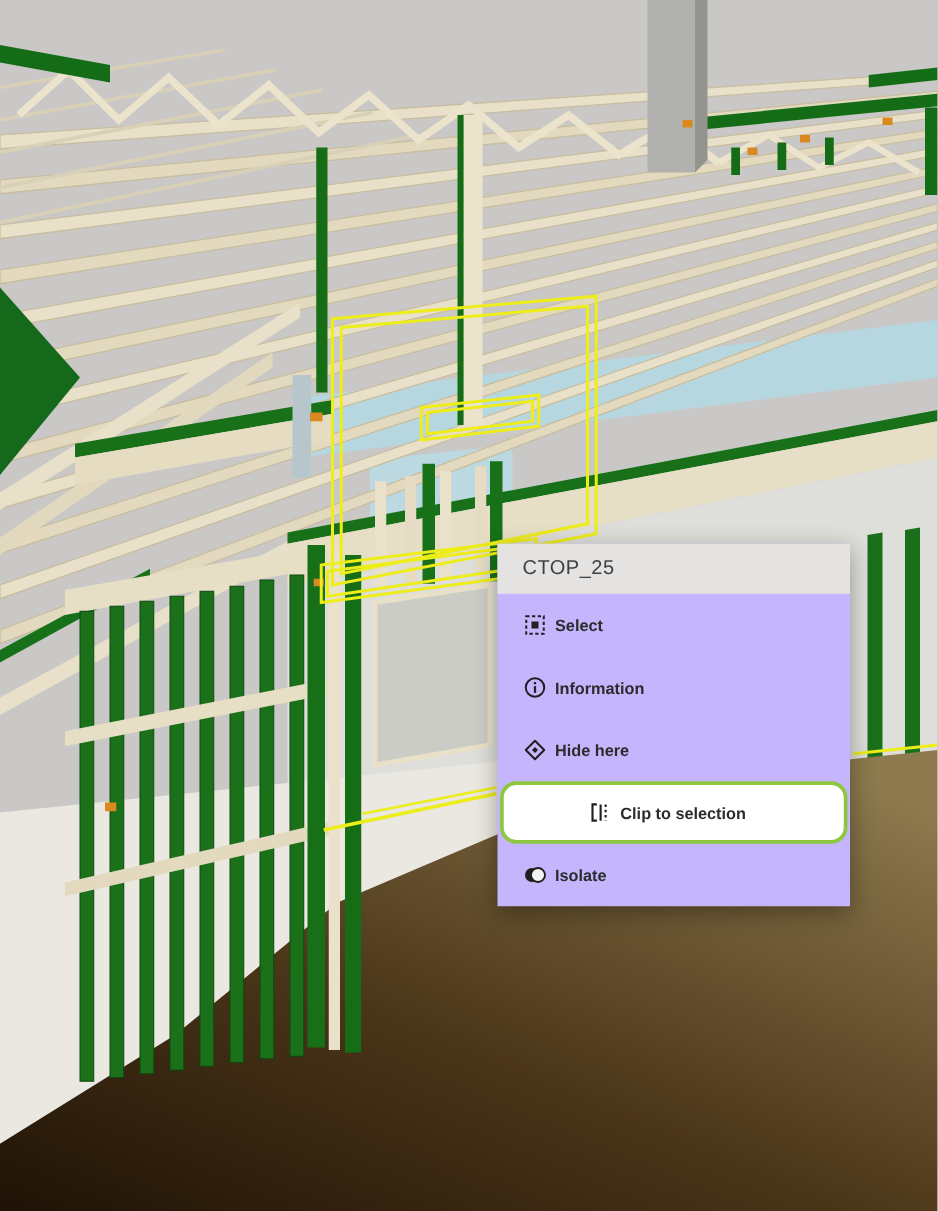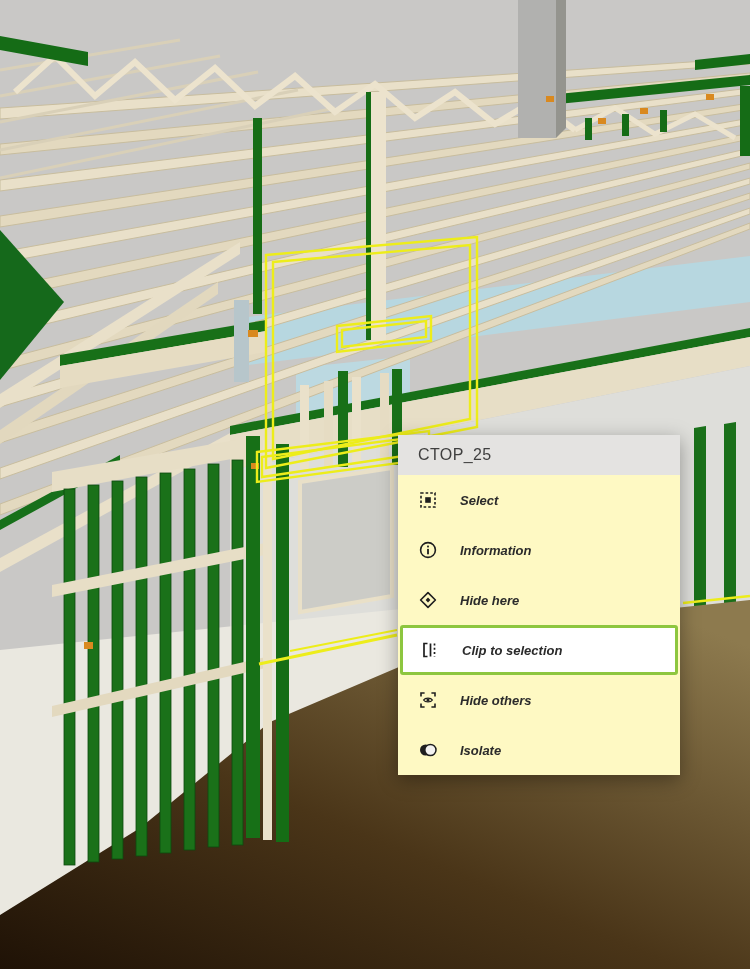--- a/index.html
+++ b/index.html
@@ -6,38 +6,38 @@
   body{
     width:750px;height:969px;position:relative;overflow:hidden;
     font-family:"Liberation Sans",sans-serif;background:#c9c8c6;
   }
   .scene{position:absolute;inset:0;}
   .scene svg{display:block;}
 
   
   .context-menu{
     position:absolute;left:398px;top:435px;width:282px;
-    background:#fef9c3;box-shadow:0 5px 18px rgba(0,0,0,.35);
+    background:#c4b5fd;box-shadow:0 5px 18px rgba(0,0,0,.35);
     z-index:10;
   }
   .menu-header{
     height:40px;display:flex;align-items:center;
     background:#e4e3e1;padding:0 20px;
     font-size:16px;font-weight:500;color:#3f3f3f;letter-spacing:.4px;
   }
   .menu-item{
     box-sizing:border-box;height:50px;display:flex;align-items:center;
-    gap:22px;padding:0 28px 0 20px;cursor:pointer;font-style:italic;
+    gap:6px;padding:0 28px 0 20px;cursor:pointer;
   }
   .menu-item .icon{width:20px;height:20px;flex:0 0 20px;}
   .menu-item .icon svg{display:block;}
   .menu-item .label{font-size:13px;font-weight:700;color:#2b2b2b;}
   .menu-item.highlighted{
-    background:#ffffff;border:3px solid #8dc63f;border-radius:3px;
-    margin:0 2px;padding-left:17px;
+    background:#ffffff;border:3px solid #8dc63f;border-radius:13px;
+    margin:0 2px;padding-left:17px;justify-content:center;
   }
 </style>
 </head>
 <body>
 
 <div class="scene">
 <svg width="750" height="969" viewBox="0 0 750 969" xmlns="http://www.w3.org/2000/svg">
   <defs>
     <linearGradient id="gnd" x1="0" y1="1" x2="0.85" y2="0">
       <stop offset="0" stop-color="#1f1206"></stop>
@@ -230,30 +230,20 @@
       <svg width="20" height="20" viewBox="0 0 20 20">
         <path d="M7.5,3.5 H4 V16.5 H7.5" fill="none" stroke="#1f1f1f" stroke-width="1.7"></path>
         <line x1="10.5" y1="3.5" x2="10.5" y2="16.5" stroke="#1f1f1f" stroke-width="1.7"></line>
         <line x1="14.5" y1="3.5" x2="14.5" y2="16.5" stroke="#1f1f1f" stroke-width="1.7" stroke-dasharray="2 2.2"></line>
       </svg>
     </span>
     <span class="label">Clip to selection</span>
   </div>
 
 
-  <div class="menu-item">
-    <span class="icon">
-      <svg width="20" height="20" viewBox="0 0 20 20">
-        <path d="M3,6.6 V3 H6.6 M13.4,3 H17 V6.6 M17,13.4 V17 H13.4 M6.6,17 H3 V13.4" fill="none" stroke="#1f1f1f" stroke-width="1.6"></path>
-        <path d="M5.6,10 C7.2,7.4 12.8,7.4 14.4,10 C12.8,12.6 7.2,12.6 5.6,10 Z" fill="none" stroke="#1f1f1f" stroke-width="1.3"></path>
-        <circle cx="10" cy="10" r="1.6" fill="#1f1f1f"></circle>
-      </svg>
-    </span>
-    <span class="label">Hide others</span>
-  </div>
 
   <div class="menu-item">
     <span class="icon">
       <svg width="20" height="20" viewBox="0 0 20 20">
         <circle cx="7.6" cy="10" r="5.6" fill="#1f1f1f"></circle>
         <circle cx="12.4" cy="10" r="5.6" fill="#f3f2f0" stroke="#1f1f1f" stroke-width="1.5"></circle>
       </svg>
     </span>
     <span class="label">Isolate</span>
   </div>

